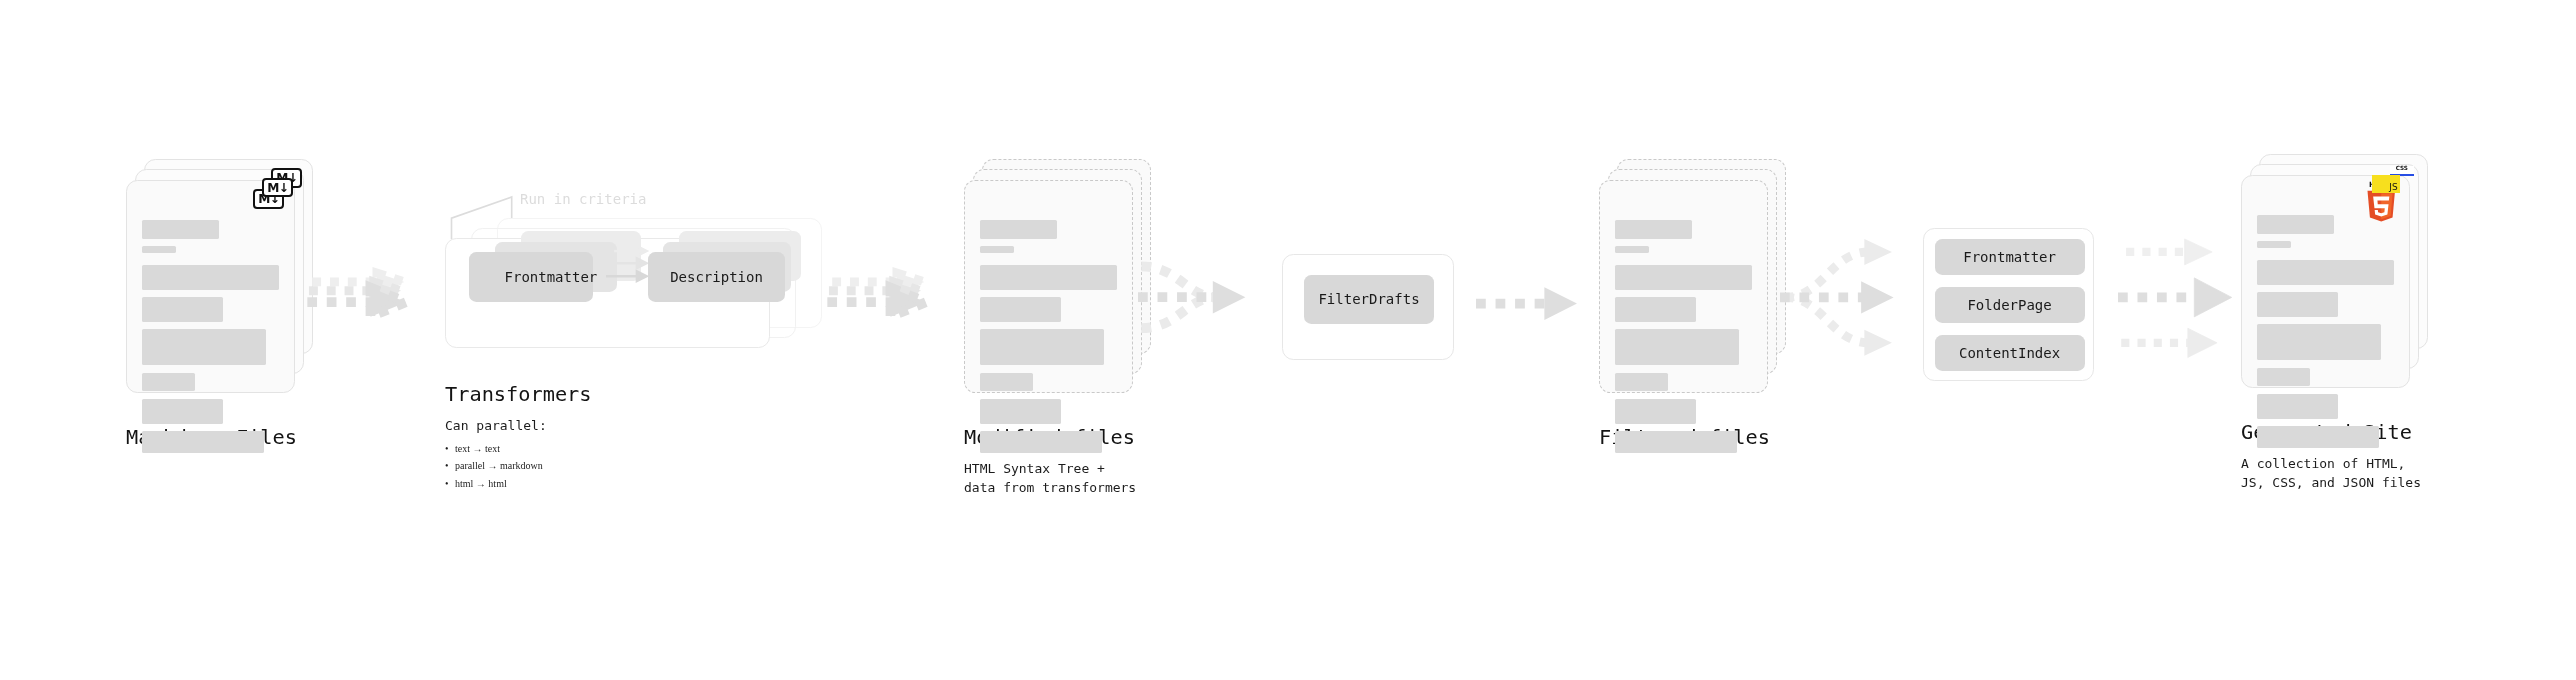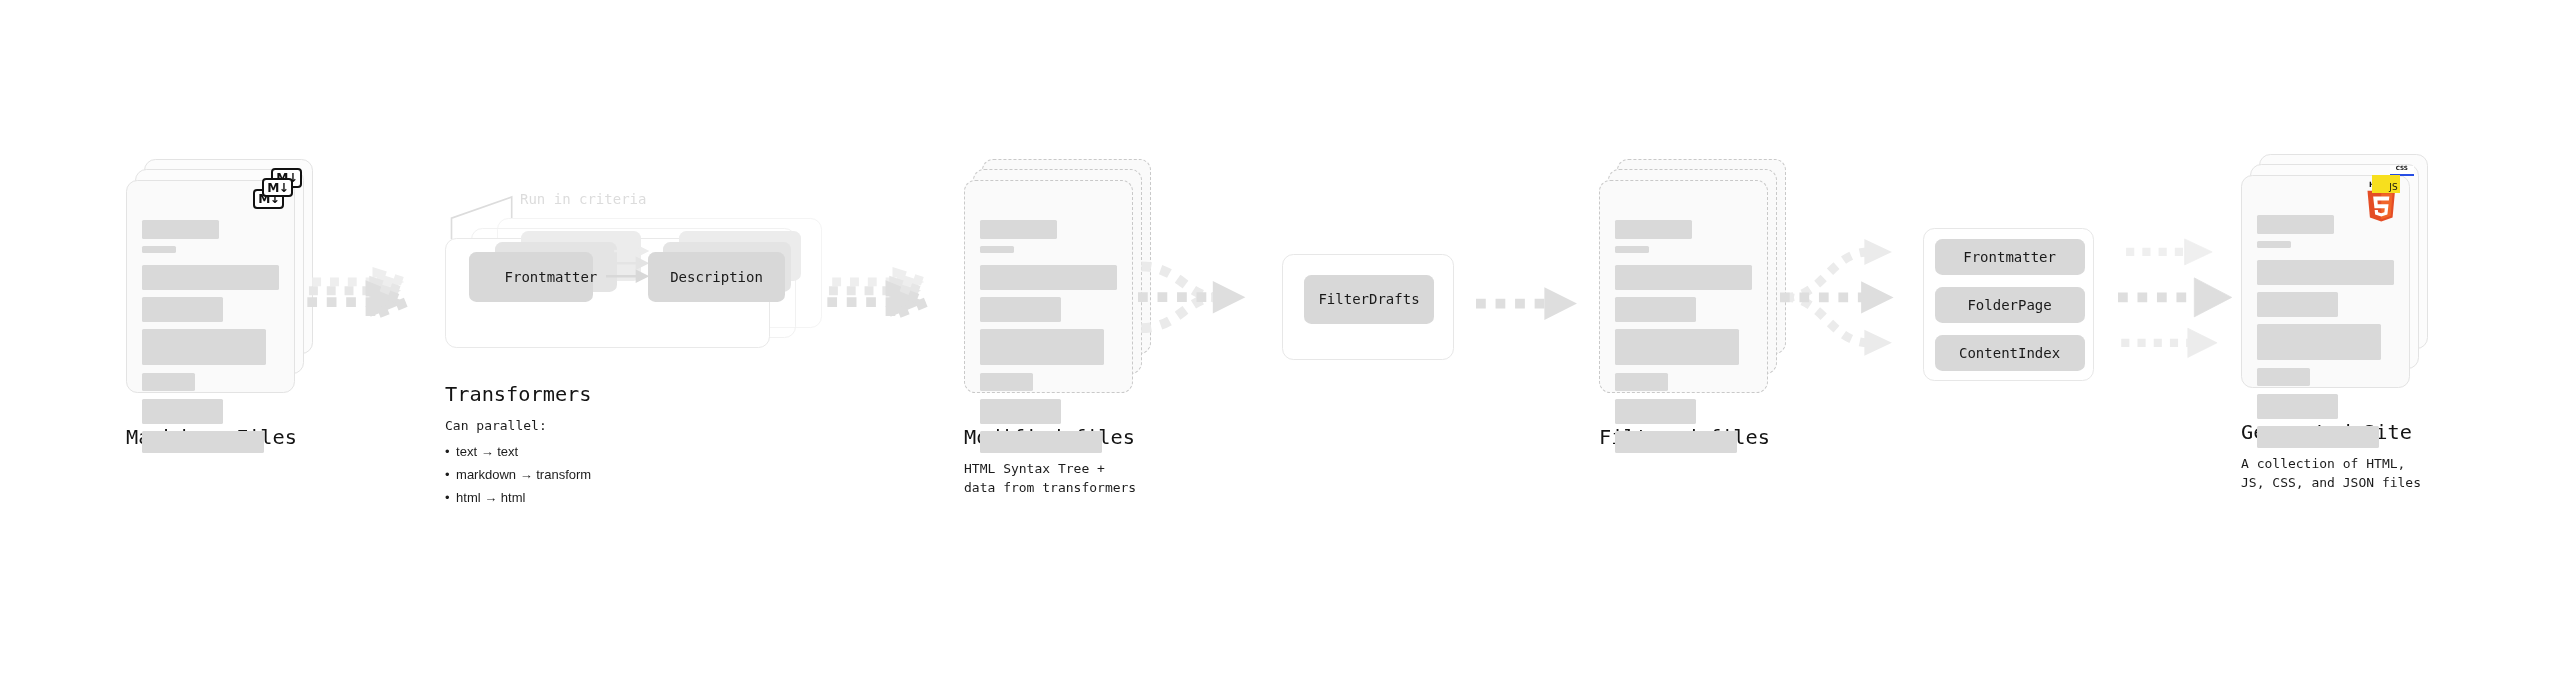--- a/index.html
+++ b/index.html
@@ -64,22 +64,22 @@
   .cap-title{
     font-size:20.3px;color:#141414;letter-spacing:0px;white-space:nowrap;
     font-family:"DejaVu Sans Mono","Liberation Mono",monospace;
   }
   .cap-sub{
     margin-top:11.4px;font-size:13px;color:#1c1c1c;line-height:1.45;
     font-family:"DejaVu Sans Mono","Liberation Mono",monospace;white-space:pre-line;
   }
   .cap-list{margin:3.3px 0 0 0;padding:0;list-style:none;}
   .cap-list li{
-    font-size:13px;color:#1c1c1c;line-height:1.78;
-    font-family:Liberation Sans, sans-serif;white-space:nowrap;
+    font-size:10px;color:#1c1c1c;line-height:1.78;
+    font-family:Liberation Serif, serif;white-space:nowrap;
   }
   .cap-list li:before{content:"\2022";margin-right:6.5px;}
 
   
   .groupbox{
     position:absolute;box-sizing:border-box;
     border:1.6px solid #e7e7e7;border-radius:11.4px;background:#ffffff;
   }
   .pill{
     box-sizing:border-box;background:#d8d8d8;border-radius:7.3px;
@@ -188,21 +188,21 @@
 
     <div class="pill" style="position:absolute;left:24.4px;top:60px;width:124px;height:50px;padding-left:39px;">Frontmatter</div>
     <div class="pill" style="position:absolute;left:203px;top:60px;width:137px;height:50px;">Description</div>
   </div>
 
   <div class="caption" style="left:445px;top:382px;">
     <div class="cap-title">Transformers</div>
     <div class="cap-sub">Can parallel:</div>
     <ul class="cap-list">
       <li>text → text</li>
-      <li>markdown → transform</li>
+      <li>parallel → markdown</li>
       <li>html → html</li>
     </ul>
   </div>
 
   <div class="node" style="left:827px;top:273px;">
     <svg width="114" height="68" viewBox="0 0 140 84" aria-hidden="true">
       <g stroke="#eeeeee" stroke-width="11" stroke-dasharray="11 11" fill="#eeeeee">
         <line x1="6" y1="11" x2="92" y2="11"></line>
           <polygon points="86,0 120,11 86,22"></polygon>
       </g>

